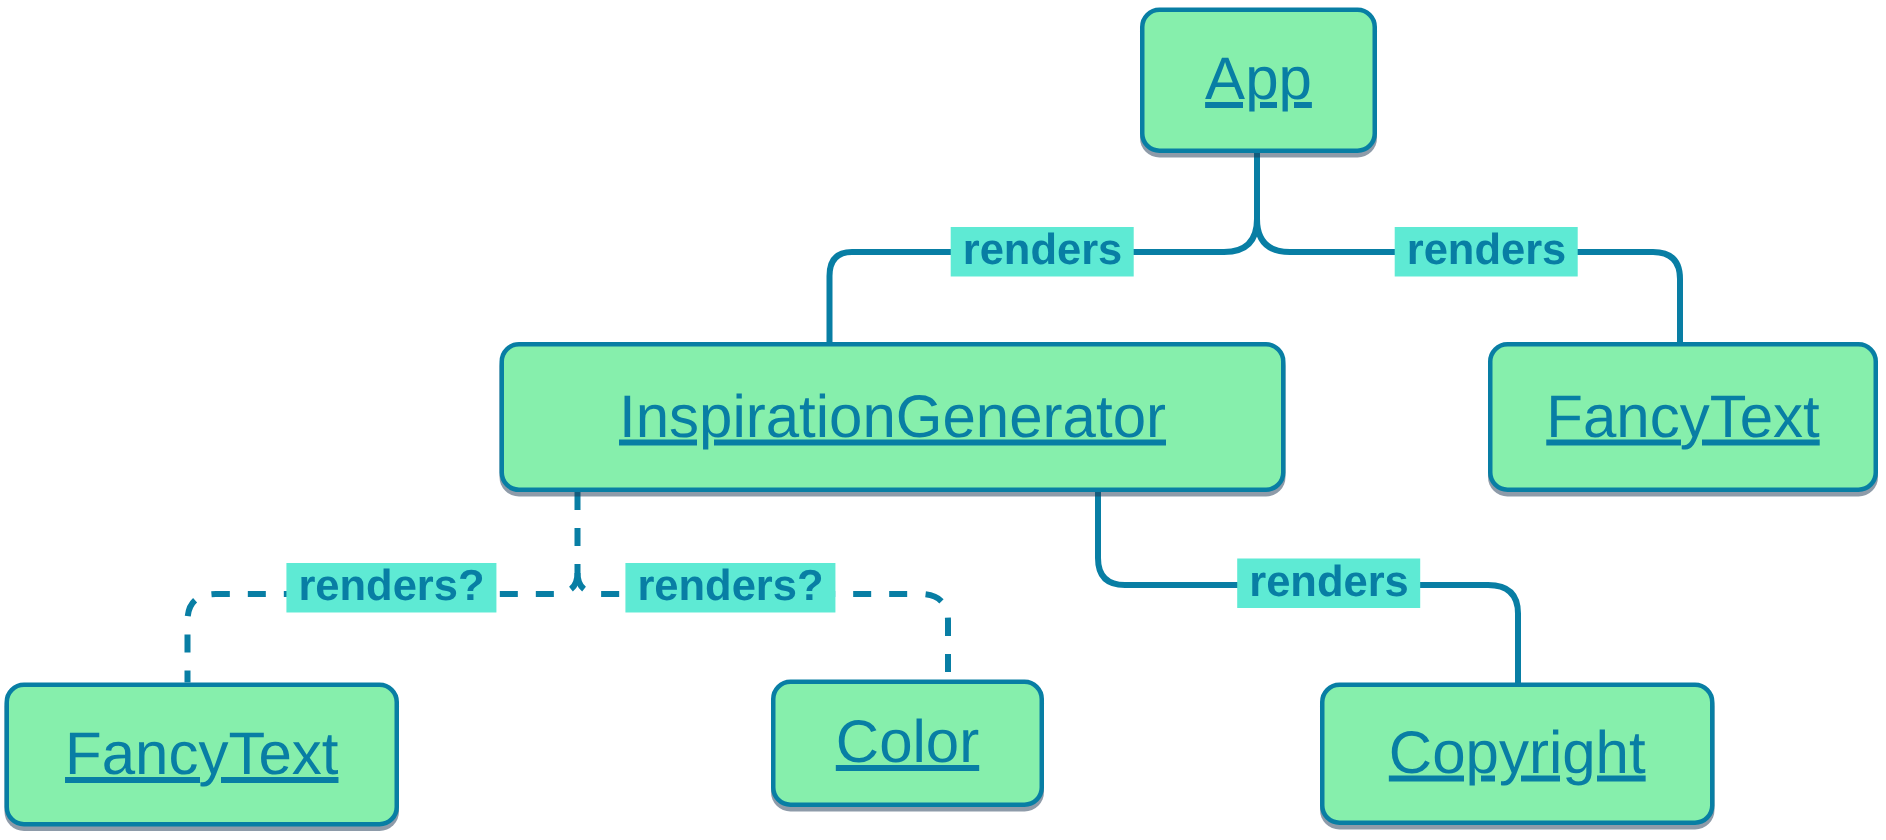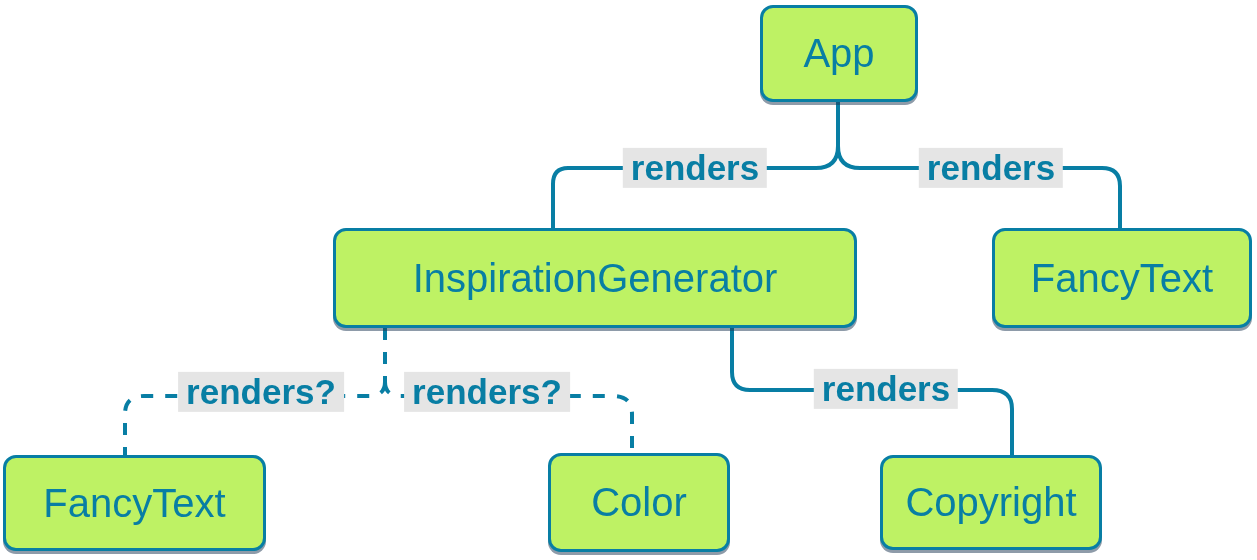--- a/index.html
+++ b/index.html
@@ -11,34 +11,35 @@
     --accent:#087ea4;
   }
   .stage{position:absolute;inset:0;width:1257px;height:560px;}
   .edges{position:absolute;left:0;top:0;width:1257px;height:560px;}
   .edges path{fill:none;stroke:var(--accent);stroke-width:4;}
   .edges path.solid{stroke-linecap:round;}
   .edges path.dashed{stroke-dasharray:12 12;stroke-linecap:butt;}
   .node{
     position:absolute;box-sizing:border-box;
     display:flex;align-items:center;justify-content:center;
-    background:#bef264;
+    background:#86efac;
     border:3px solid var(--accent);
     border-radius:13px;
     box-shadow:0 3px 0 rgba(30,56,84,0.5);
     color:var(--accent);
     font-size:40px;font-weight:500;
     white-space:nowrap;
+    text-decoration:underline;
   }
   .edge-label{
     position:absolute;transform:translate(-50%,-50%);
-    background:#e5e5e5;
+    background:#5eead4;
     padding:0 8px;
     color:var(--accent);
-    font-size:35px;font-weight:700;
+    font-size:29px;font-weight:700;
     white-space:nowrap;
     line-height:1.15;
     text-align:right;
   }
 </style>
 </head>
 <body style="--accent: #087ea4; background: rgb(255, 255, 255);">
 
 <div class="stage">
 
@@ -65,21 +66,21 @@
   </div>
 
   <div class="node" style="left:992px;top:228px;width:260px;height:100px">
     <span>FancyText</span>
   </div>
 
   <div class="node" style="left:3px;top:455px;width:263px;height:96px">
     <span>FancyText</span>
   </div>
 
-  <div class="node" style="left:548px;top:453px;width:182px;height:99px">
+  <div class="node" style="left:514px;top:453px;width:182px;height:85px">
     <span>Color</span>
   </div>
 
-  <div class="node" style="left:880px;top:455px;width:222px;height:95px">
+  <div class="node" style="left:880px;top:455px;width:263px;height:95px">
     <span>Copyright</span>
   </div>
 
 </div>
 
 </body></html>

